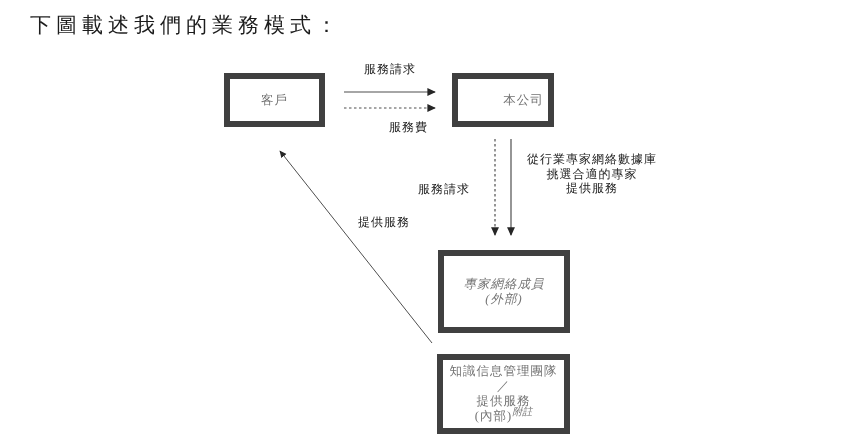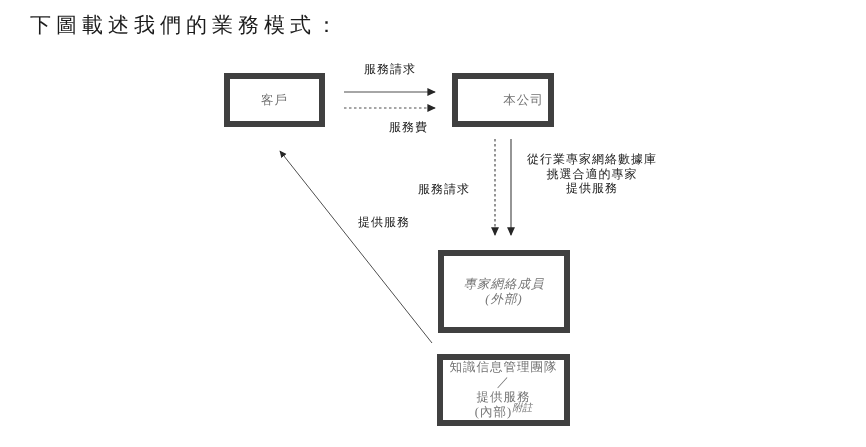--- a/index.html
+++ b/index.html
@@ -37,21 +37,21 @@
     justify-content: center;
     text-align: center;
     font-size: 12.5px;
     letter-spacing: 1px;
     line-height: 15px;
     color: #737373;
   }
   .node-customer { left: 224px; top: 73px; width: 101px; height: 54px; }
   .node-company  { left: 452px; top: 73px; width: 102px; height: 54px; padding-left: 41px; }
   .node-experts  { left: 438px; top: 250px; width: 132px; height: 83px; font-style: italic; }
-  .node-team     { left: 437px; top: 354px; width: 133px; height: 72px; }
+  .node-team     { left: 437px; top: 354px; width: 133px; height: 80px; }
   .node .note-sup {
     font-size: 10px;
     font-style: italic;
     letter-spacing: 0;
     vertical-align: super;
     line-height: 0;
   }
   .edge-label {
     position: absolute;
     font-size: 12px;

